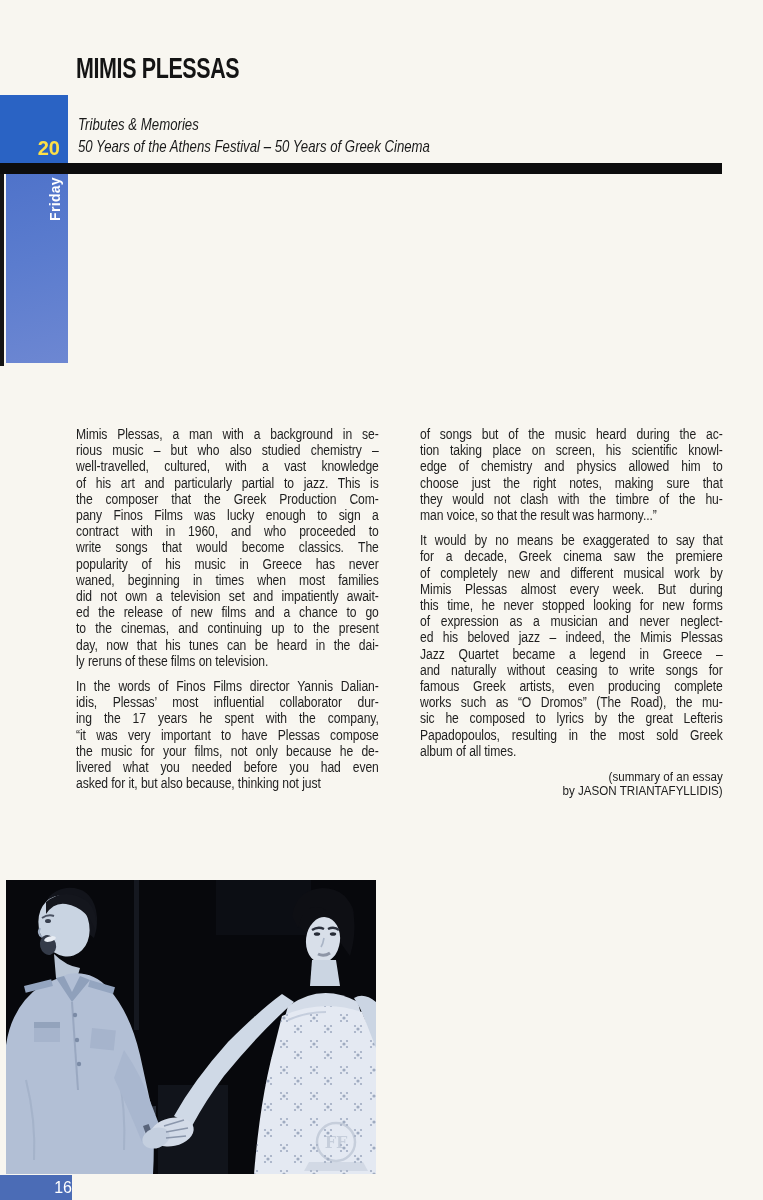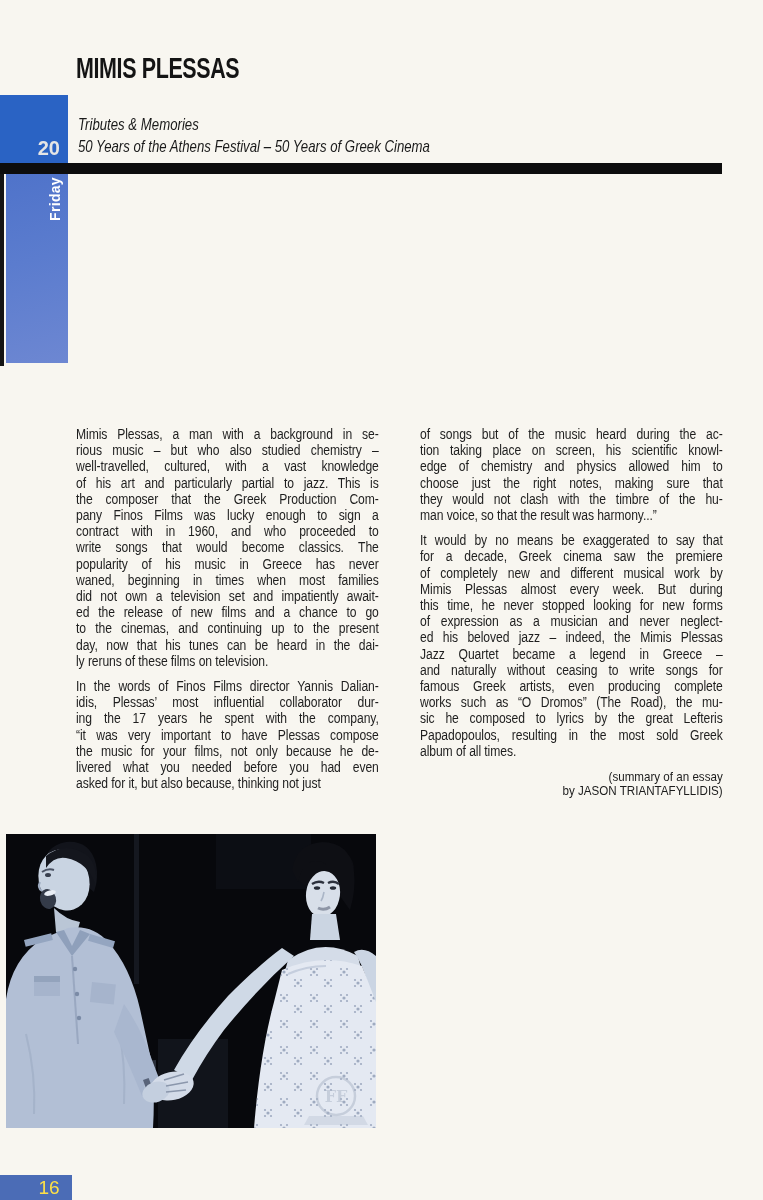--- a/index.html
+++ b/index.html
@@ -8,21 +8,21 @@
     background:#f8f6f0;font-family:"Liberation Sans",sans-serif;color:#1e1e1e;text-decoration:underline;
   }
   
   .title{
     position:absolute;left:76px;top:52px;font-size:29px;font-weight:bold;color:#141414;
     letter-spacing:-0.5px;transform:scaleX(0.74);transform-origin:left top;white-space:nowrap;
   }
   .num-box{
     position:absolute;left:0;top:95px;width:68px;height:68px;background:#2a63c4;
     box-sizing:border-box;display:flex;align-items:flex-end;justify-content:flex-end;
-    padding:0 8px 3px 0;color:#e5e5e5;font-size:20px;font-weight:bold;
+    padding:0 8px 3px 0;color:#fde047;font-size:20px;font-weight:bold;
   }
   .subtitle{
     position:absolute;left:78px;top:113px;font-style:italic;font-size:16.5px;line-height:22px;
     color:#1a1a1a;transform:scaleX(0.8);transform-origin:left top;white-space:nowrap;
   }
   .rule{position:absolute;left:0;top:163px;width:722px;height:11px;background:#0d0d0d;}
   .edge-line{position:absolute;left:0;top:174px;width:4px;height:192px;background:#141414;}
   .friday-box{
     position:absolute;left:6px;top:174px;width:62px;height:189px;
     background:linear-gradient(165deg,#4f73ca 0%,#5b7cce 45%,#6d87d2 100%);
@@ -37,27 +37,27 @@
   .col-right{left:420px;}
   .para{margin:0 0 9px 0;}
   .pline{
     font-size:13.8px;line-height:16.2px;color:#1e1e1e;letter-spacing:-0.1px;
     text-align:justify;text-align-last:justify;
   }
   .pline.pline-last{text-align:left;text-align-last:left;}
   .credit{margin-top:10px;}
   .credit-line{font-size:13.2px;line-height:13.8px;text-align:right;color:#1c1c1c;}
   
-  .photo{position:absolute;left:6px;top:825px;width:370px;height:312px;}
+  .photo{position:absolute;left:6px;top:871px;width:370px;height:312px;}
   .photo svg{display:block;width:100%;height:100%;}
   
   .page-num-box{
     position:absolute;left:0;top:1175px;width:72px;height:25px;background:#4b6cb6;
-    box-sizing:border-box;display:flex;align-items:center;justify-content:center;
-    padding-left:26px;color:#fde047;font-size:19px;
+    box-sizing:border-box;display:flex;align-items:center;justify-content:flex-end;
+    padding-left:26px;color:#ffffff;font-size:16px;
   }
 </style>
 </head>
 <body>
 
 <div class="page">
 
   <div class="title">MIMIS PLESSAS</div>
 
   <div class="num-box">

